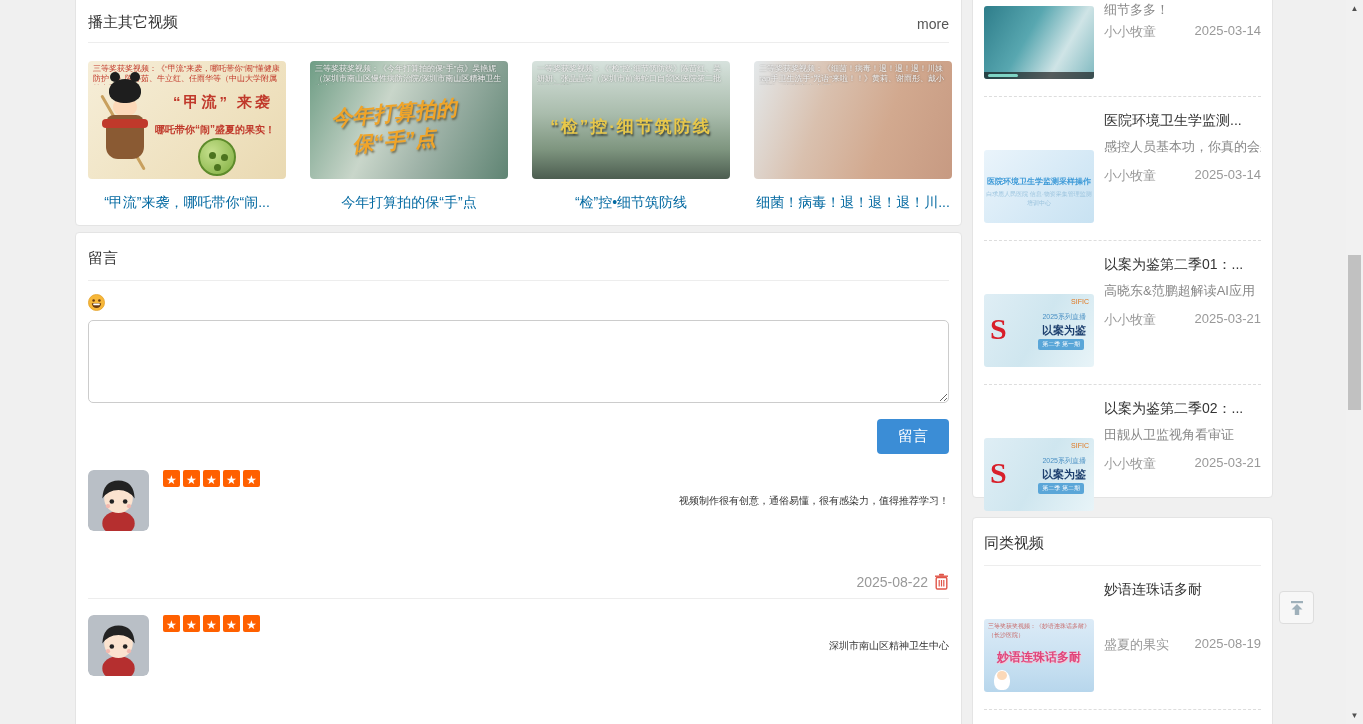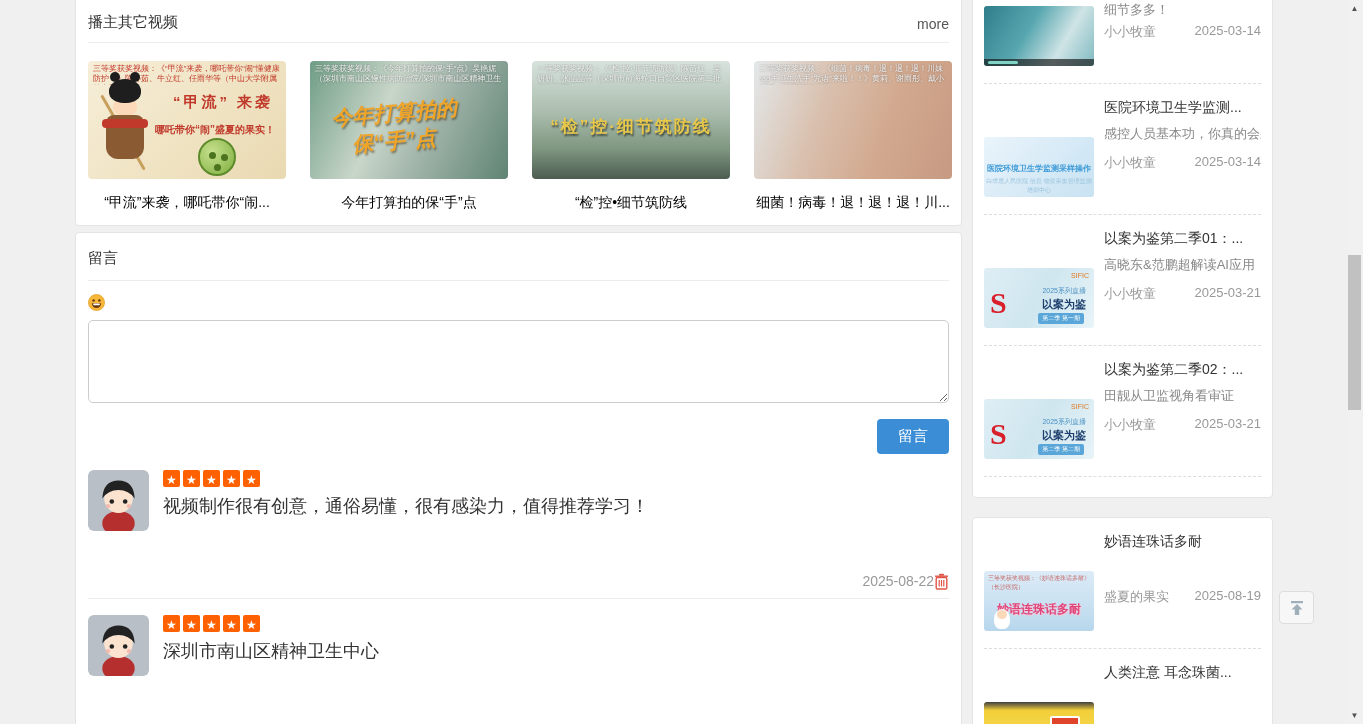--- a/index.html
+++ b/index.html
@@ -19,21 +19,21 @@
   .head-title { font-size:15px; color:#333; }
   .more-link { font-size:14px; color:#555; cursor:pointer; }
 
   .thumb-row { display:flex; gap:24px; padding-top:18px; }
   .vcell { width:198px; }
   .thumb { position:relative; width:198px; height:118px; border-radius:4px; overflow:hidden; cursor:pointer; }
   .cap { position:absolute; top:3px; left:5px; right:5px; font-size:8px; line-height:10px;
          max-height:21px; overflow:hidden; }
   .cap.red { color:#c23a2b; }
   .cap.white { color:#f2f2f2; text-shadow:0 0 2px rgba(0,0,0,.5); }
-  .vtitle { margin-top:15px; font-size:14px; color:#000000; text-align:center;
+  .vtitle { margin-top:15px; font-size:14px; color:#0369a1; text-align:center;
             white-space:nowrap; overflow:hidden; cursor:pointer; }
 
   
   .t1 { background:linear-gradient(135deg,#f6eed8,#eee0bd 70%,#e9d9b2); }
   .t1-line1 { position:absolute; top:32px; left:78px; right:6px; text-align:center;
               color:#c0392b; font-weight:bold; font-size:15px; letter-spacing:3px; }
   .t1-line2 { position:absolute; top:62px; left:58px; right:2px; text-align:center;
               color:#c0392b; font-weight:bold; font-size:10px; }
   .nezha { position:absolute; left:6px; bottom:4px; width:62px; height:96px; }
   .nezha .hair { width:32px; height:24px; background:#1e1e1e; border-radius:50% 50% 45% 45%;
@@ -86,32 +86,32 @@
   .submit-row { display:flex; justify-content:flex-end; margin-top:12px; }
   .submit-btn { width:72px; height:35px; background:#3b8dd6; color:#fff; border:none;
       border-radius:4px; font-size:15px; cursor:pointer; font-family:inherit; }
 
   .comment { display:flex; gap:14px; padding:16px 0 8px; border-bottom:1px solid #ededed; }
   .avatar { width:61px; height:61px; border-radius:5px; overflow:hidden; flex:none; }
   .comment-main { flex:1; display:flex; flex-direction:column; min-height:120px; }
   .stars-row { display:flex; gap:3px; }
   .star { width:17px; height:17px; background:#ff6000; border-radius:2px; text-align:center; }
   .star:before { content:"★"; color:#fff; font-size:12px; line-height:17px; }
-  .comment-text { margin-top:7px; font-size:18px; color:#333; }
-  .date-row { margin-top:auto; align-self:flex-end; display:flex; align-items:flex-start; gap:0; }
+  .comment-text { margin-top:7px; font-size:10px; color:#333;text-align:right; }
+  .date-row { margin-top:auto; align-self:flex-end; display:flex; align-items:center; gap:6px; }
   .comment-date { font-size:14px; color:#999; }
   .trash { width:15px; height:17px; cursor:pointer; }
 
   
   #card-related { left:972px; top:-48px; width:301px; height:546px; padding:0 11px; }
   #card-similar { left:972px; top:517px; width:301px; height:300px; padding:0 11px; }
   .side-head { padding:16px 0 12px; border-bottom:1px solid #ededed; font-size:15px; color:#333; }
   .sv-item { display:flex; gap:10px; padding:15px 0 17px; }
   .sv-item + .sv-item { border-top:1px dashed #ddd; }
-  .sv-thumb { width:110px; height:60px; border-radius:3px; overflow:hidden; position:relative;
+  .sv-thumb { width:110px; height:73px; border-radius:3px; overflow:hidden; position:relative;
               flex:none; cursor:pointer;margin-top:38px; }
   .sv-text { flex:1; display:flex; flex-direction:column; height:73px; overflow:hidden; }
   .sv-title { font-size:14px; color:#333; white-space:nowrap; overflow:hidden; cursor:pointer; }
   .sv-sub { margin-top:8px; font-size:13px; color:#888; white-space:nowrap; overflow:hidden; }
   .sv-meta { margin-top:auto; display:flex; justify-content:space-between; font-size:13px; color:#999; }
   .cut-top { padding-top:33px; }
 
   .svt-nurse { background:linear-gradient(120deg,#2e7d8a 0%,#58a7b0 40%,#cfe4e6 70%,#7fb9c0 100%); }
   .player-bar { position:absolute; left:0; right:0; bottom:0; height:7px; background:rgba(20,20,20,.65); }
   .player-bar:before { content:""; position:absolute; left:4px; top:2px; width:30px; height:3px;
@@ -368,20 +368,21 @@
     <div class="sv-thumb svt-city">
       <div class="city-line">起风了</div>
       <div class="city-badge">感控版</div>
       <div class="city-sub">—CRBSI预防—</div>
     </div>
   </div>
 
 </div>
 
 <div class="card" id="card-similar">
+  <div class="side-head">同类视频</div>
 
   <div class="sv-item">
     <div class="sv-thumb svt-miaoyu">
       <div class="my-cap">三等奖获奖视频：《妙语连珠话多耐》（长沙医院）</div>
       <div class="my-main">妙语连珠话多耐</div>
       <div class="my-nurse"></div>
     </div>
     <div class="sv-text">
       <div class="sv-title">妙语连珠话多耐</div>
       <div class="sv-meta">

